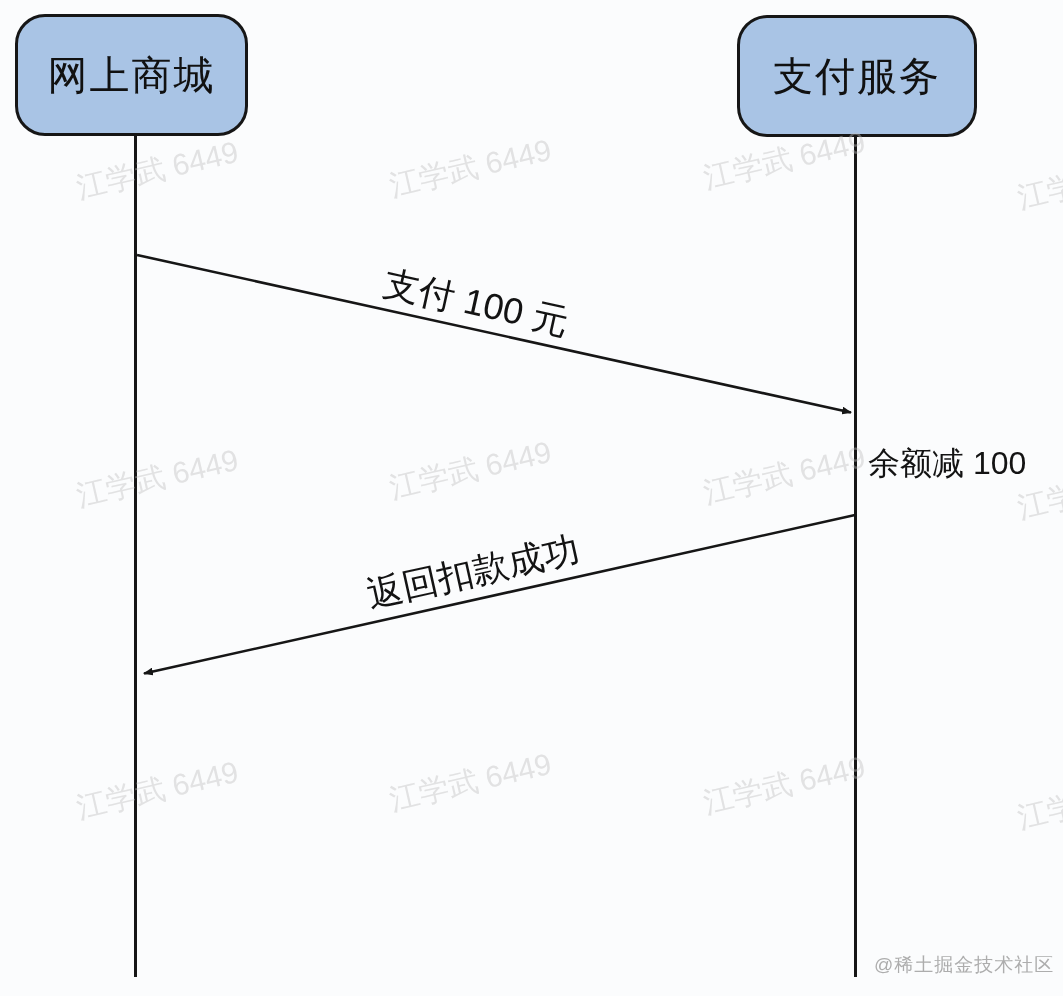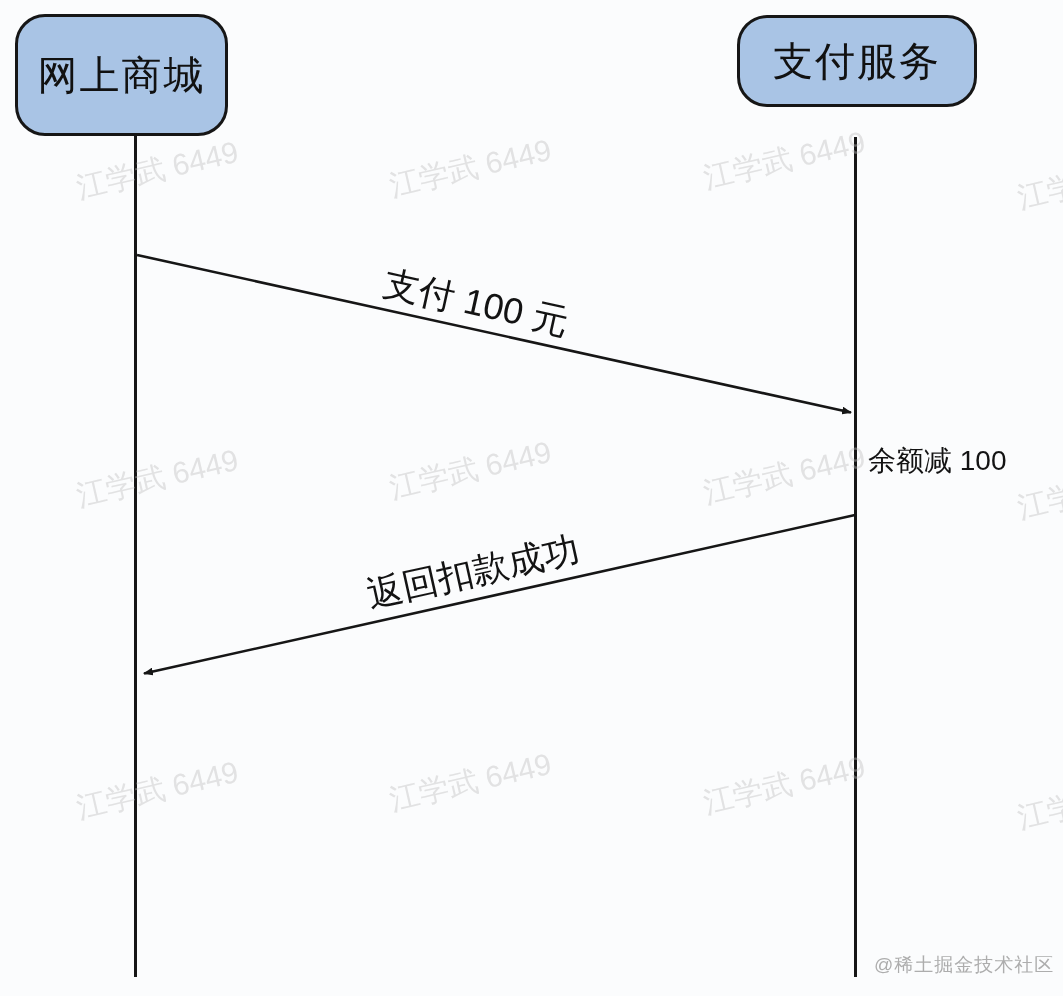--- a/index.html
+++ b/index.html
@@ -31,22 +31,22 @@
     border-radius: 30px;
     background: #a9c4e5;
     display: flex;
     align-items: center;
     justify-content: center;
     font-size: 40px;
     font-weight: 500;
     color: #111111;
     letter-spacing: 2px;
   }
-  #actor-left  { left: 15px;  top: 14px; width: 213px; height: 122px; }
-  #actor-right { left: 737px; top: 15px; width: 240px; height: 92px; }
+  #actor-left  { left: 15px;  top: 14px; width: 233px; height: 122px; }
+  #actor-right { left: 737px; top: 15px; width: 240px; height: 122px; }
 
   
   .msg-label {
     position: absolute;
     z-index: 2;
     width: 280px;
     height: 44px;
     line-height: 44px;
     text-align: center;
     font-size: 36px;
@@ -56,21 +56,21 @@
   }
   #msg1-label { left: 336px; top: 281px; transform: rotate(12.4deg); }
   #msg2-label { left: 333px; top: 550px; transform: rotate(-12.6deg); }
 
   
   #note-balance {
     position: absolute;
     z-index: 2;
     left: 868px;
     top: 442px;
-    font-size: 28px;
+    font-size: 32px;
     font-weight: 500;
     color: #131313;
     white-space: nowrap;
   }
 
   
   .watermark {
     position: absolute;
     z-index: 3;
     font-size: 30px;

